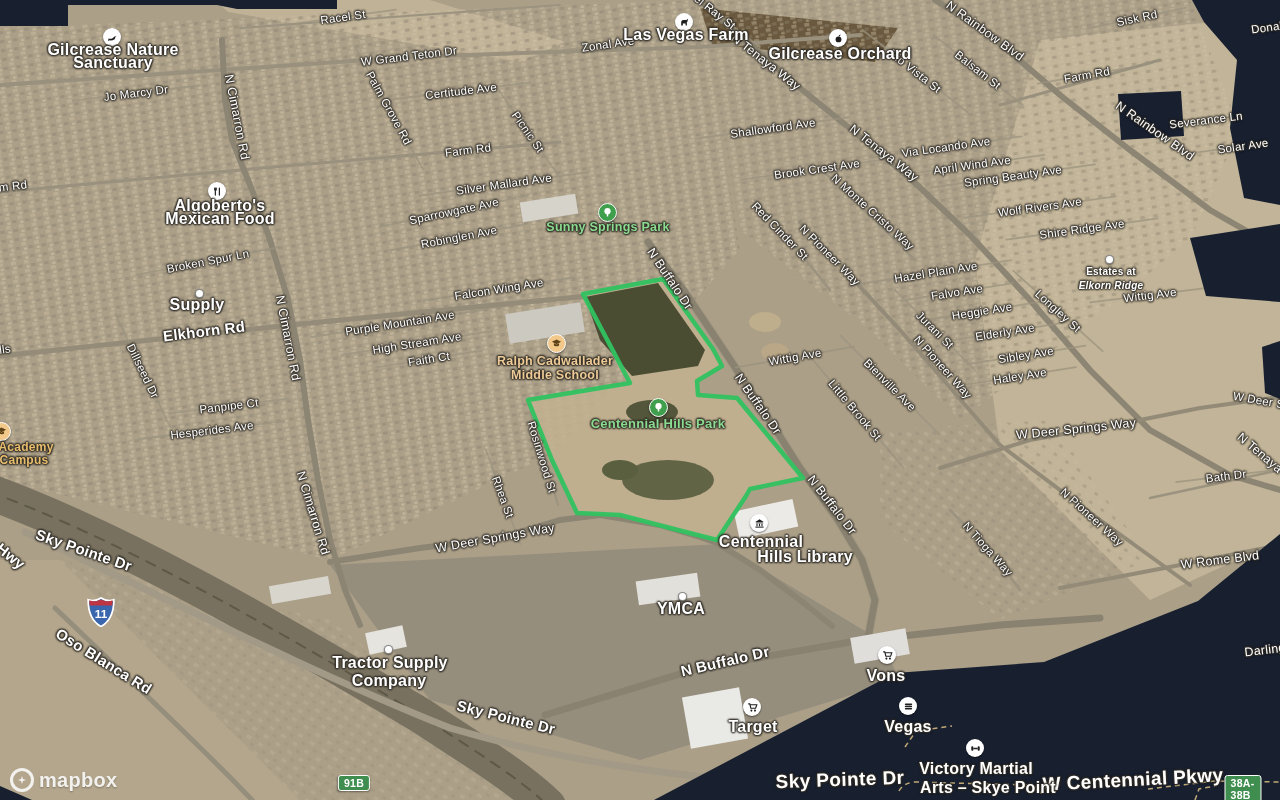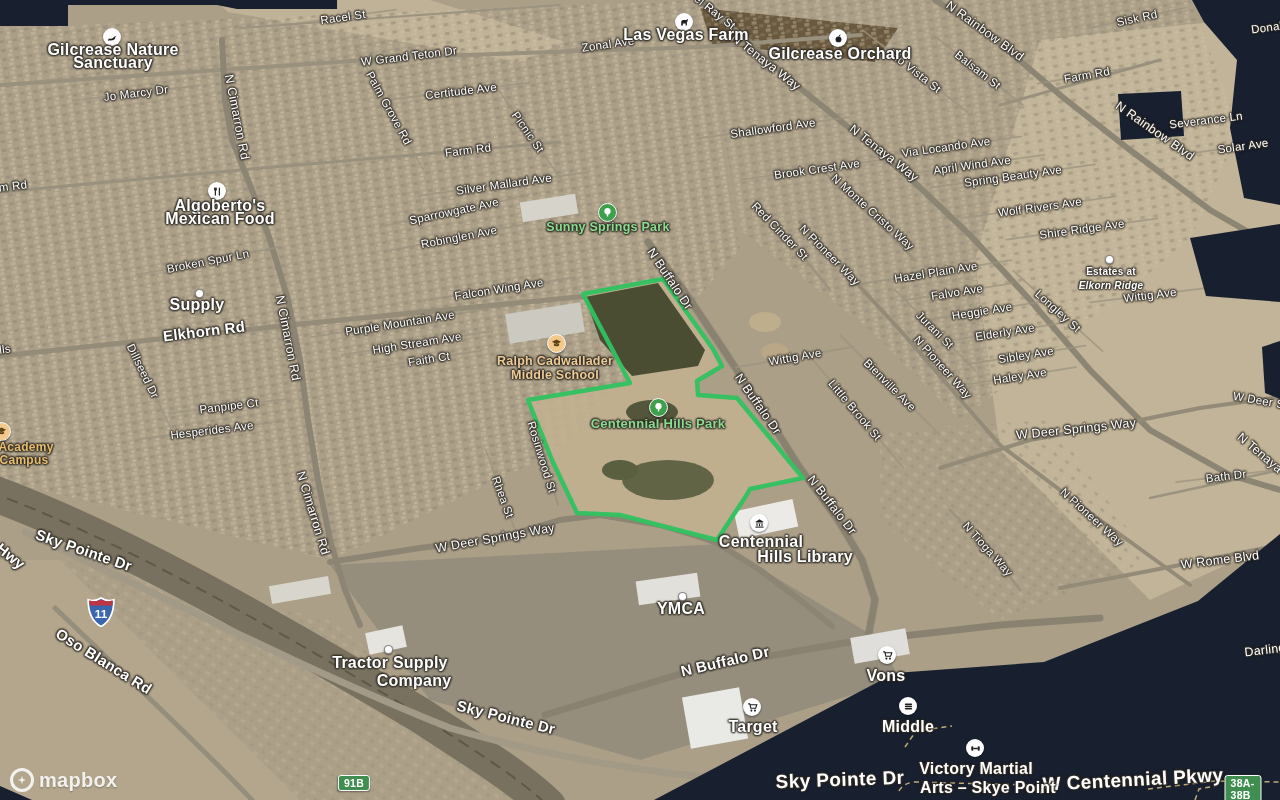--- a/index.html
+++ b/index.html
@@ -342,21 +342,21 @@
           <rect x="8.1" y="6.2" width="1.2" height="2.8"></rect>
           <rect x="1.5" y="9.4" width="9" height="1.1"></rect>
         </svg>
       </div>
       <div class="lbl k-poi" style="left: 761px; top: 542px; transform: translate(-50%, -50%) rotate(0deg);">Centennial</div>
       <div class="lbl k-poi" style="left: 761px; top: 557px; transform: translate(-50%, -50%) rotate(0deg); margin-left: 44px;">Hills Library</div>
       <div class="icn c-dot" style="left: 677.5px; top: 591.5px;"></div>
       <div class="lbl k-poi" style="left: 681px; top: 609px; transform: translate(-50%, -50%) rotate(0deg);">YMCA</div>
       <div class="icn c-dot" style="left: 383.5px; top: 644.5px;"></div>
       <div class="lbl k-poi" style="left: 390px; top: 663px; transform: translate(-50%, -50%) rotate(0deg);">Tractor Supply</div>
-      <div class="lbl k-poi" style="left: 389px; top: 681px; transform: translate(-50%, -50%) rotate(0deg); margin-left: 25px;">Company</div>
+      <div class="lbl k-poi" style="left: 389px; top: 681px; transform: translate(-50%, -50%) rotate(0deg);">Company</div>
       <div class="icn c-white" style="left: 743px; top: 698px;">
         <svg width="11" height="11" viewBox="0 0 12 12" fill="currentColor">
           <path d="M1.3 2 h1.7 l1.2 4.8 h5.2 l1.3-3.8 H3.6" fill="none" stroke="currentColor" stroke-width="1.2"></path>
           <circle cx="4.8" cy="9.4" r="1.1"></circle>
           <circle cx="8.7" cy="9.4" r="1.1"></circle>
         </svg>
       </div>
       <div class="lbl k-poi" style="left: 753px; top: 727px; transform: translate(-50%, -50%) rotate(0deg);">Target</div>
       <div class="icn c-white" style="left: 878px; top: 646px;">
         <svg width="11" height="11" viewBox="0 0 12 12" fill="currentColor">
@@ -366,21 +366,21 @@
         </svg>
       </div>
       <div class="lbl k-poi" style="left: 886px; top: 676px; transform: translate(-50%, -50%) rotate(0deg);">Vons</div>
       <div class="icn c-white" style="left: 899px; top: 697px;">
         <svg width="11" height="11" viewBox="0 0 12 12" fill="currentColor">
           <rect x="2" y="2.8" width="8" height="1.7" rx="0.85"></rect>
           <rect x="2" y="5.2" width="8" height="1.7" rx="0.85"></rect>
           <rect x="2" y="7.6" width="8" height="1.7" rx="0.85"></rect>
         </svg>
       </div>
-      <div class="lbl k-poi" style="left: 908px; top: 727px; transform: translate(-50%, -50%) rotate(0deg);">Middle</div>
+      <div class="lbl k-poi" style="left: 908px; top: 727px; transform: translate(-50%, -50%) rotate(0deg);">Vegas</div>
       <div class="icn c-white" style="left: 966px; top: 739px;">
         <svg width="11" height="11" viewBox="0 0 12 12" fill="currentColor">
           <rect x="1.4" y="3.5" width="2.2" height="5" rx="0.9"></rect>
           <rect x="8.4" y="3.5" width="2.2" height="5" rx="0.9"></rect>
           <rect x="3.6" y="5.2" width="4.8" height="1.6"></rect>
         </svg>
       </div>
       <div class="lbl k-poi" style="left: 976px; top: 769px; transform: translate(-50%, -50%) rotate(0deg);">Victory Martial</div>
       <div class="lbl k-poi" style="left: 980px; top: 788px; transform: translate(-50%, -50%) rotate(0deg); margin-left: 8px;">Arts – Skye Point</div>
       <div class="shield-i11" style="position: absolute; left: 87px; top: 597px;"><svg width="28" height="30" viewBox="0 0 26 28">

